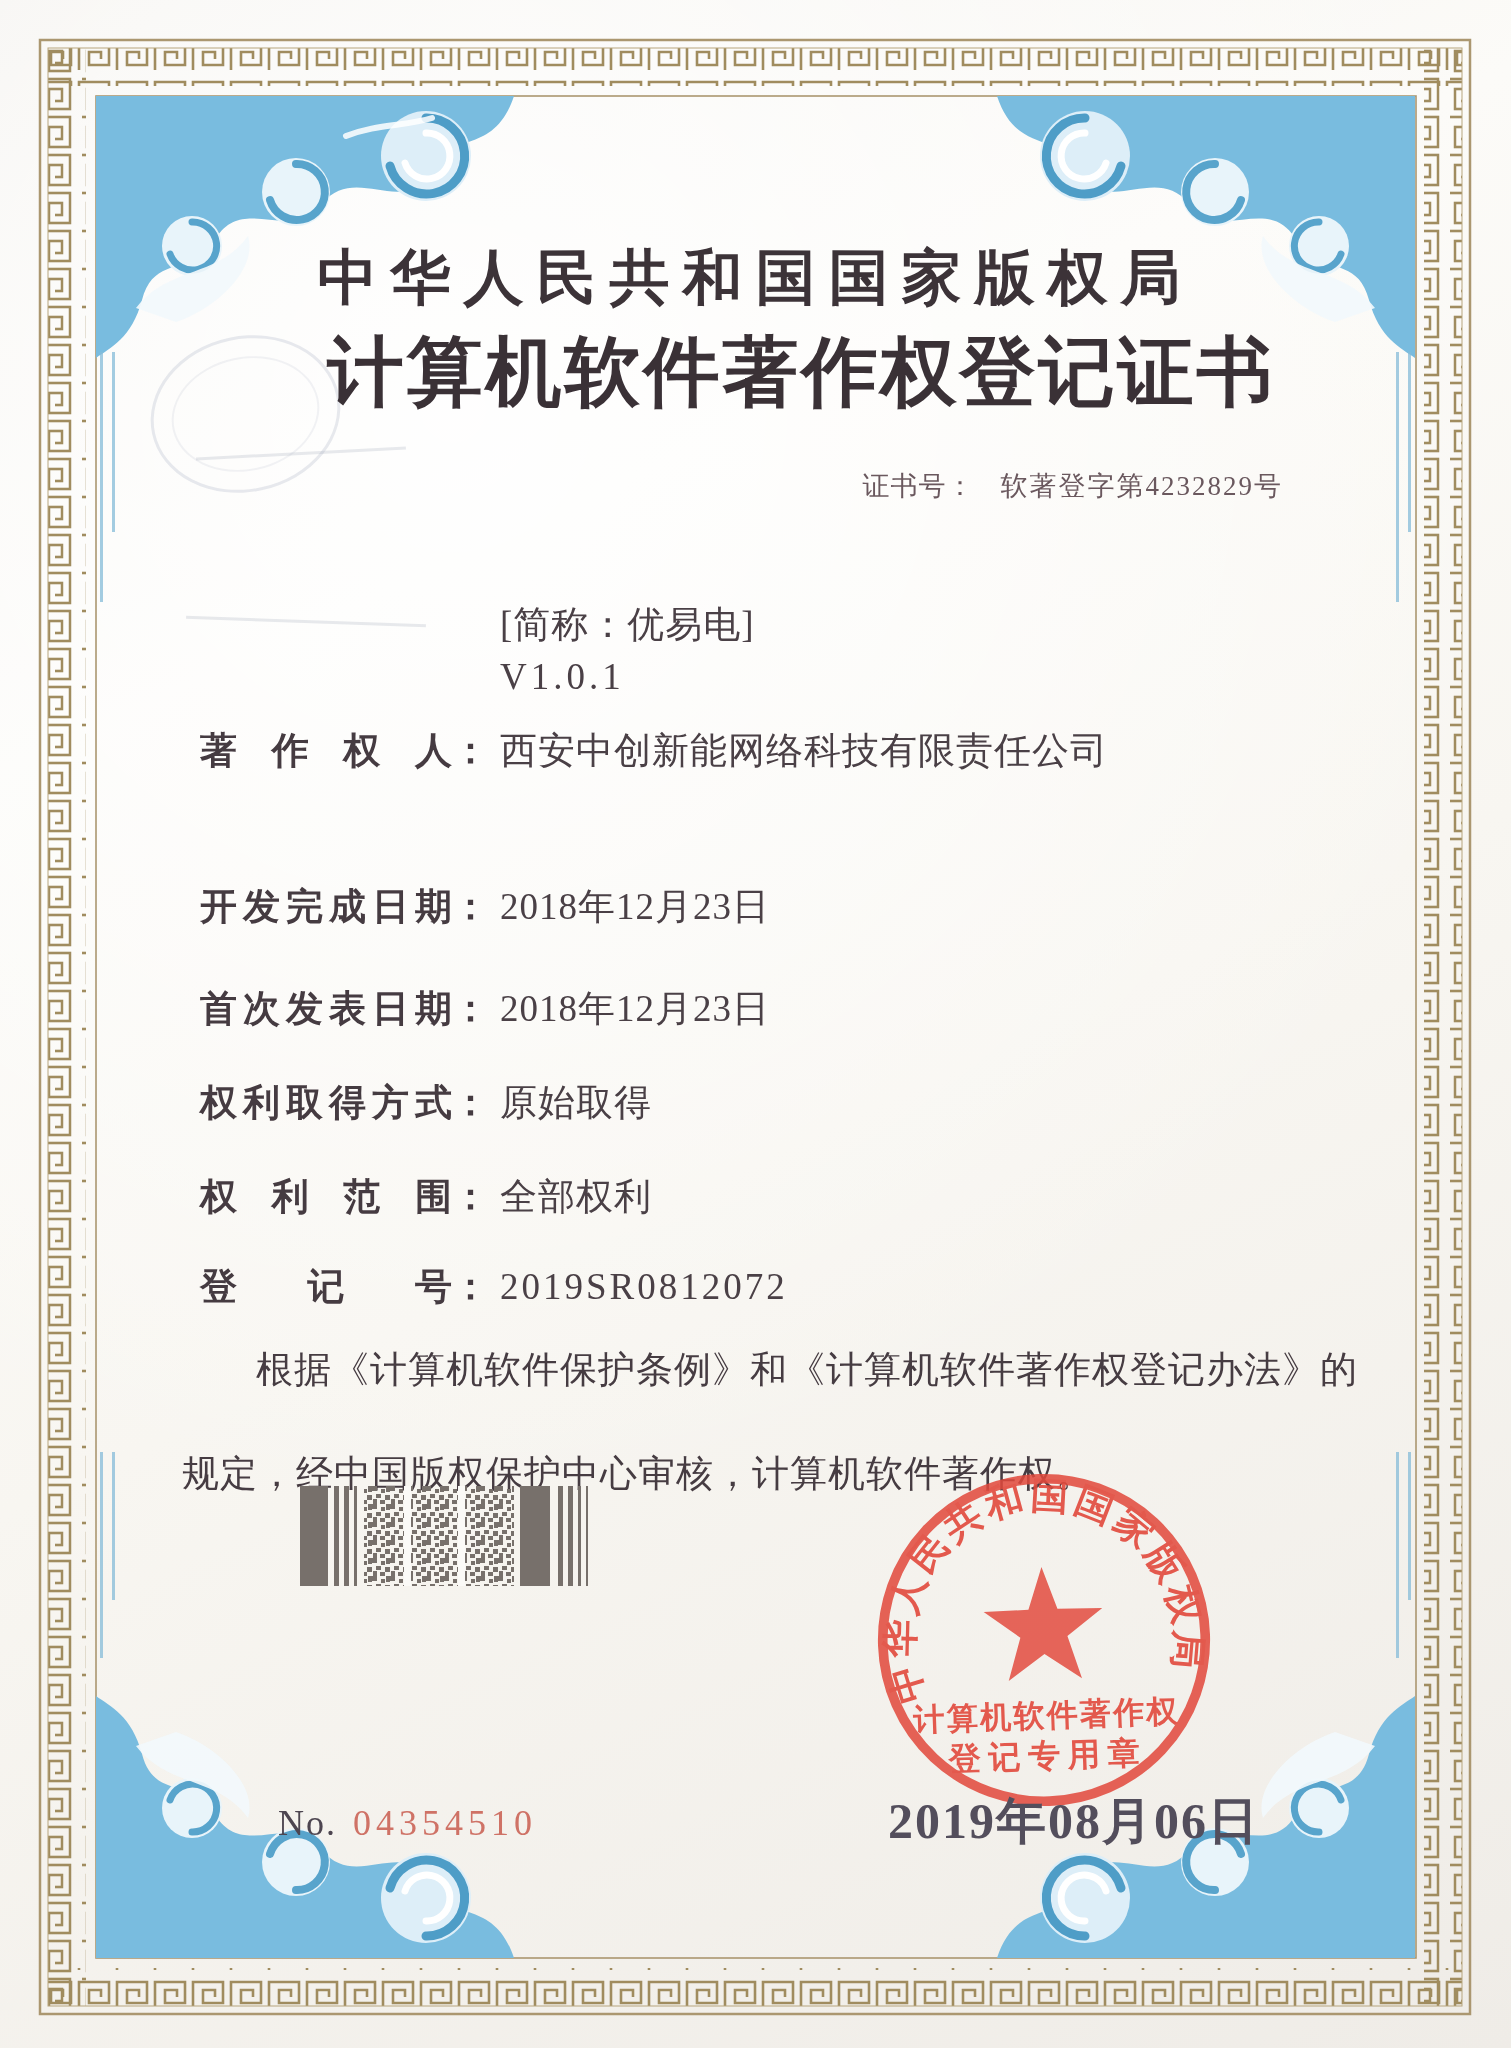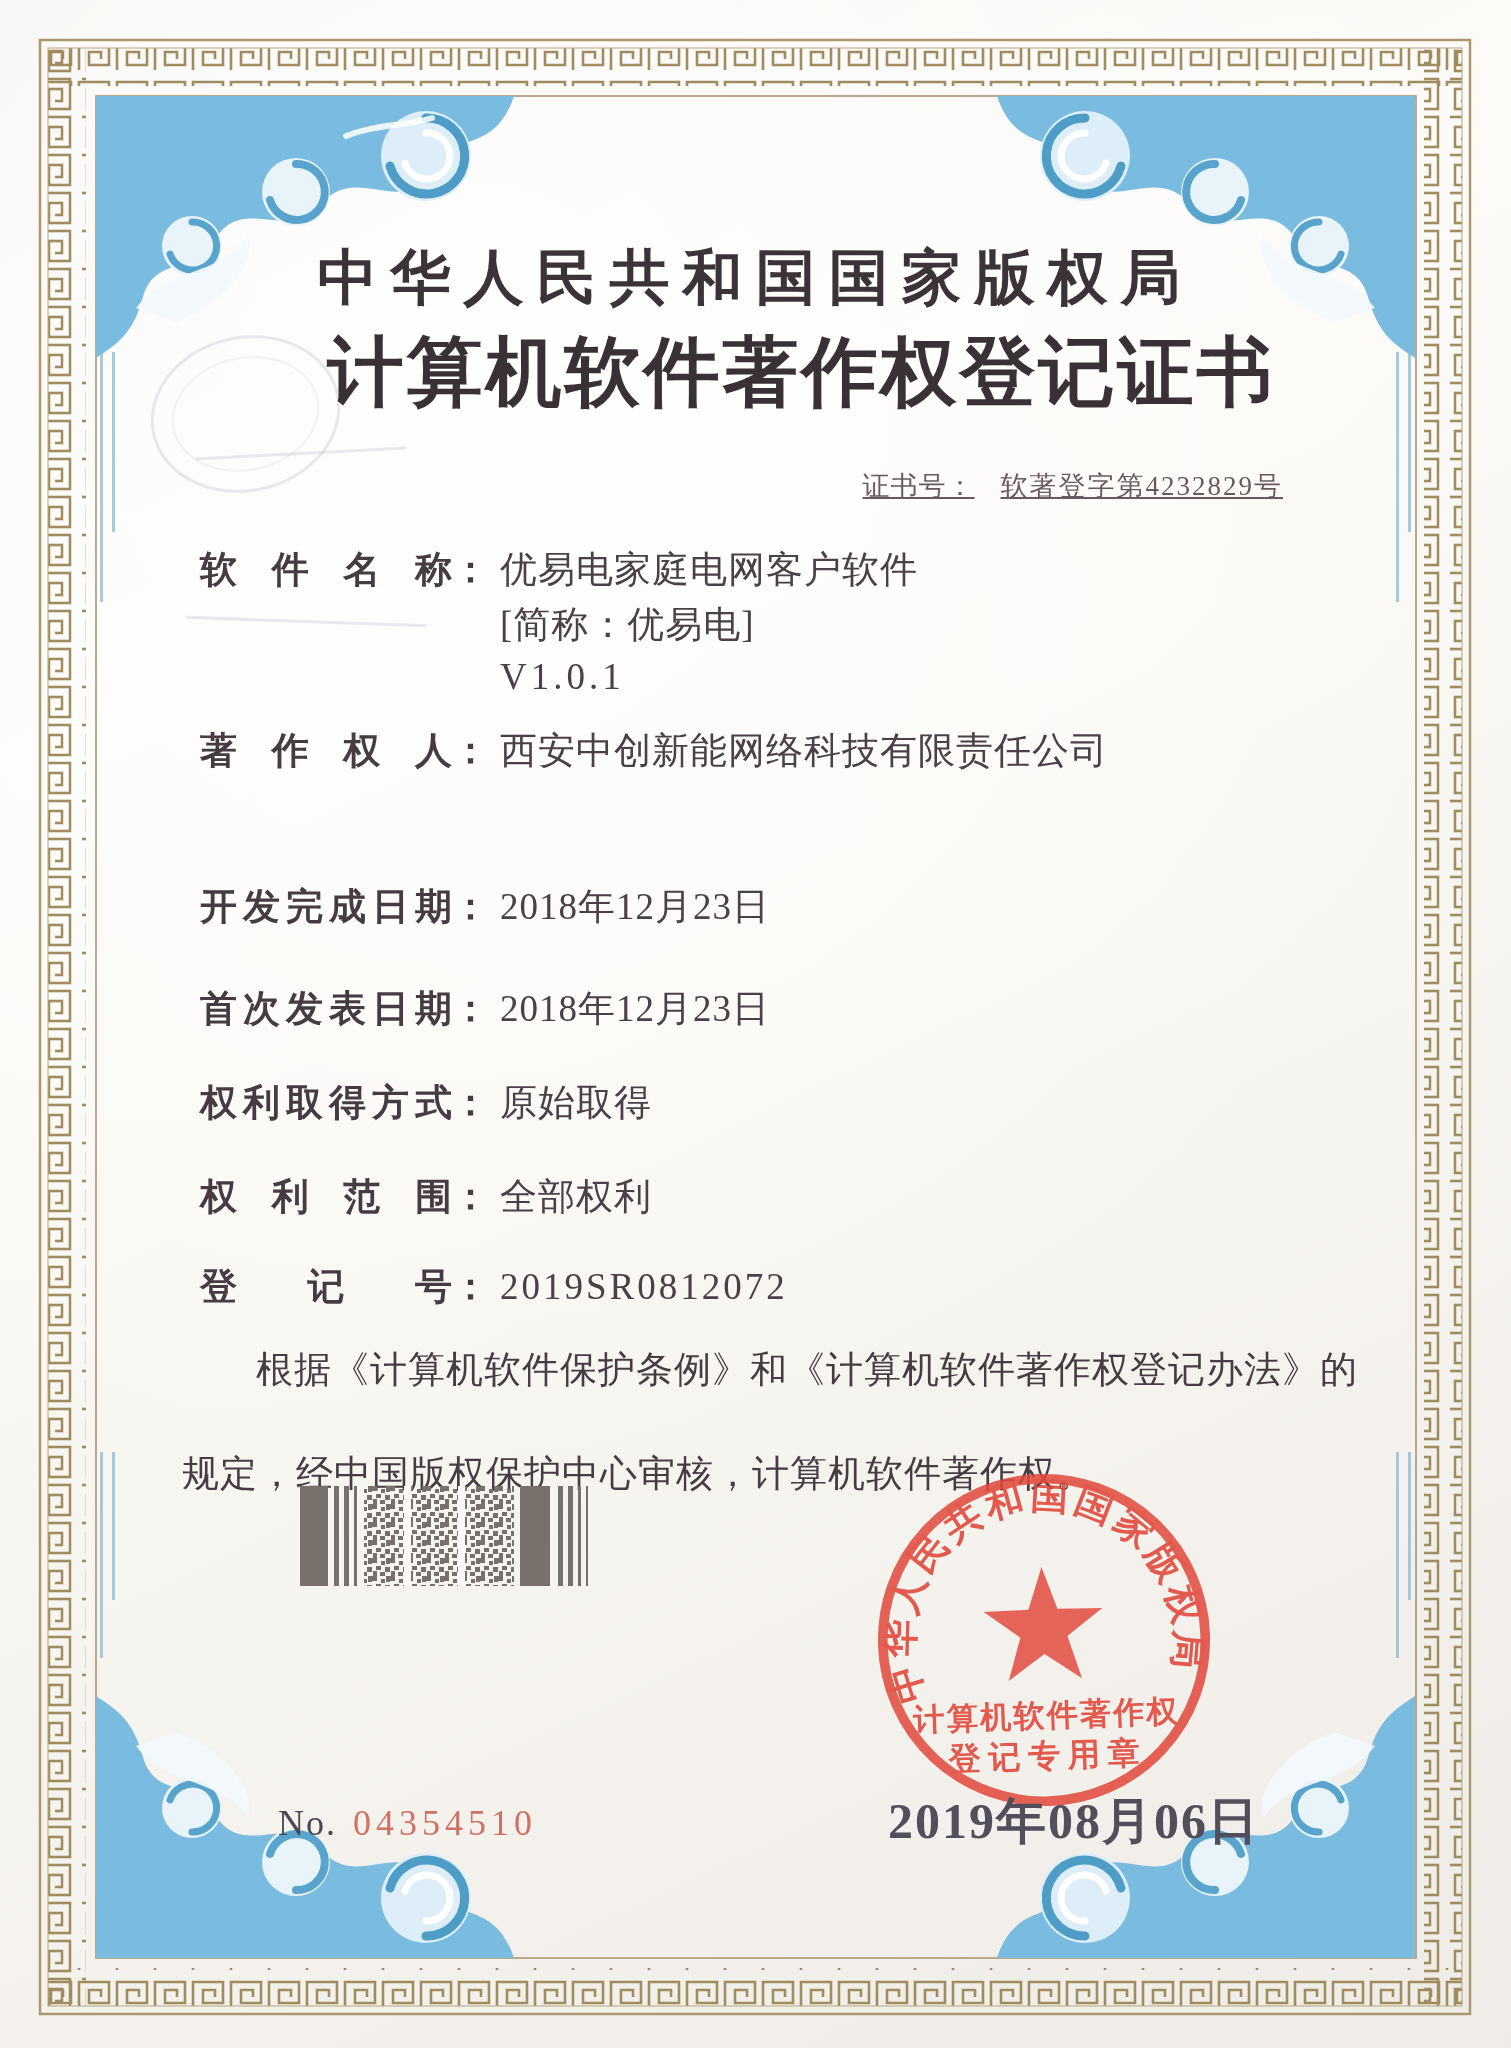--- a/index.html
+++ b/index.html
@@ -22,21 +22,21 @@
     letter-spacing:13px;color:#3c3338;
     font-family:"Liberation Serif", serif;z-index:3;
   }
   .main-title{
     position:absolute;top:326px;left:0;width:100%;
     text-align:center;font-size:74px;font-weight:700;
     letter-spacing:3px;color:#39separator;color:#3a3136;z-index:3;padding-left:46px;
   }
   .cert-no{
     position:absolute;top:468px;right:228px;
-    font-size:27px;color:#6a585e;z-index:3;letter-spacing:1px;text-decoration:underline;
+    font-size:27px;color:#6a585e;z-index:3;letter-spacing:1px;
   }
   .cert-no .num{margin-left:26px;letter-spacing:2px;}
   .field-row{position:absolute;left:200px;z-index:3;font-size:37px;color:#473d43;}
   .field-label{
     display:inline-block;width:252px;text-align:justify;text-align-last:justify;
     font-weight:600;color:#453b41;vertical-align:top;
   }
   .field-colon{display:inline-block;width:34px;font-weight:600;color:#453b41;}
   .field-value{display:inline-block;margin-left:14px;color:#4a4046;letter-spacing:1px;}
   .sub-line{position:absolute;left:500px;z-index:3;font-size:37px;color:#4a4046;letter-spacing:1px;}
@@ -172,23 +172,20 @@
   <div class="emboss-mark em1"></div>
   <div class="emboss-mark em2"></div>
 
   <div class="authority">中华人民共和国国家版权局</div>
   <div class="main-title" style="position:absolute;top:322px;left:0;width:100%;text-align:center;font-size:76px;font-weight:700;letter-spacing:3px;color:#3a3136;z-index:3;">计算机软件著作权登记证书</div>
 
   <div class="cert-no">
     <span>证书号：</span><span class="num">软著登字第4232829号</span>
   </div>
 
-  <div class="field-row" style="top:545px;">
-    <span class="field-label">软件名称</span><span class="field-colon">：</span><span class="field-value">优易电家庭电网客户软件</span>
-  </div>
   <div class="sub-line" style="top:600px;">[简称：优易电]</div>
   <div class="sub-line" style="top:655px;font-family:'Liberation Serif',serif;letter-spacing:4px;">V1.0.1</div>
 
   <div class="field-row" style="top:726px;">
     <span class="field-label">著作权人</span><span class="field-colon">：</span><span class="field-value">西安中创新能网络科技有限责任公司</span>
   </div>
 
   <div class="field-row" style="top:882px;">
     <span class="field-label">开发完成日期</span><span class="field-colon">：</span><span class="field-value">2018年12月23日</span>
   </div>

